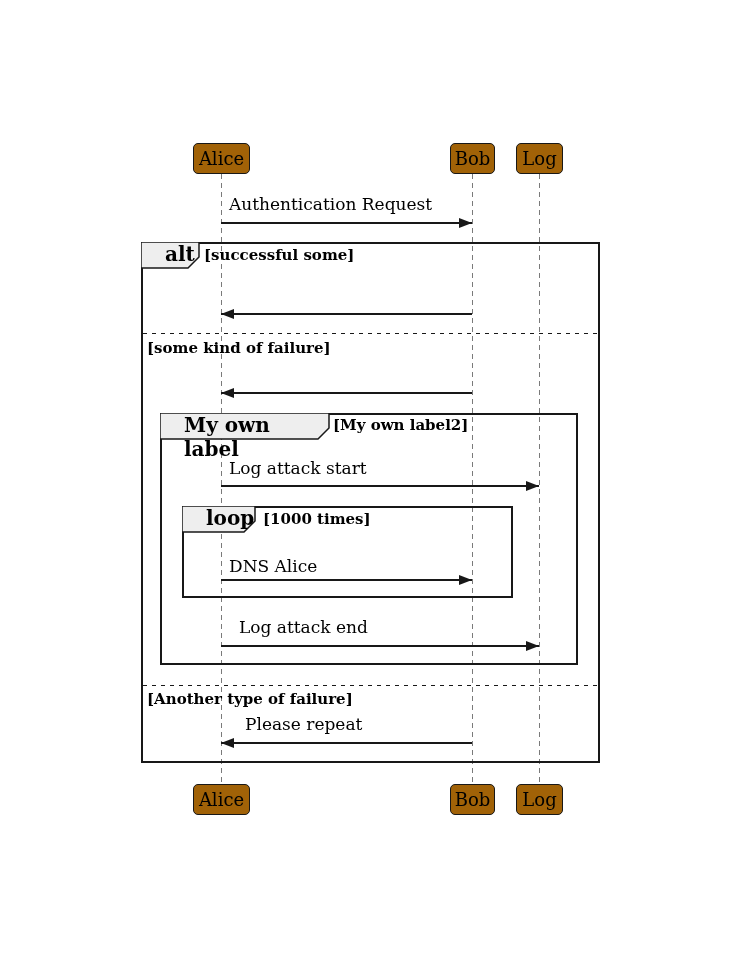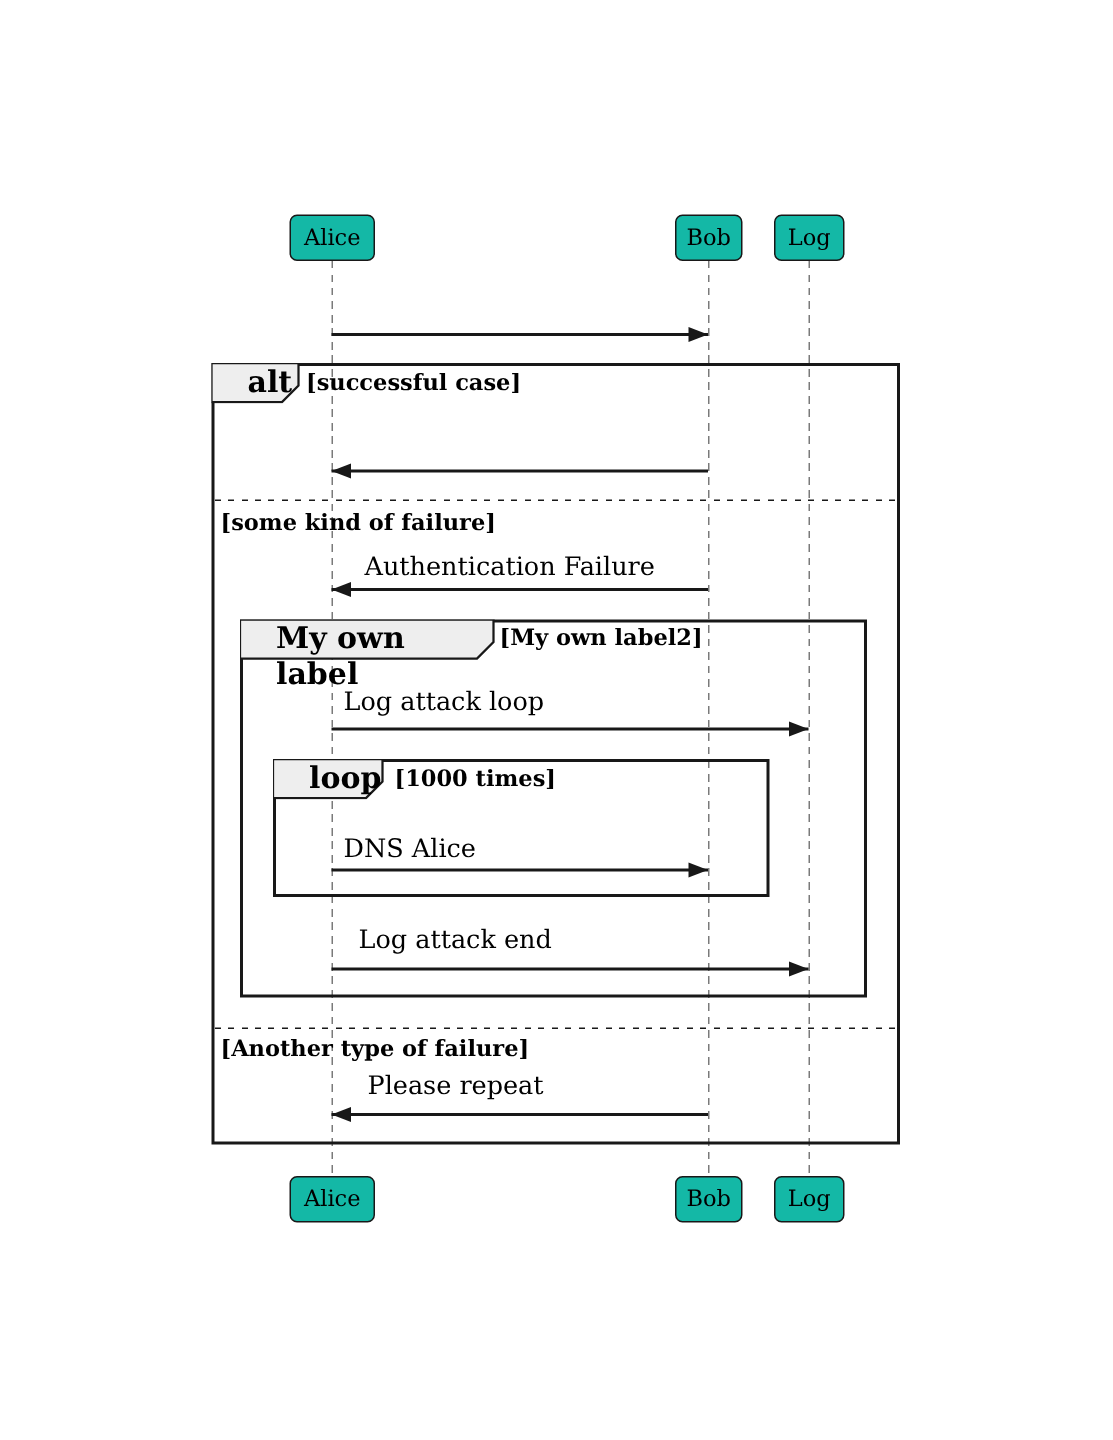--- a/index.html
+++ b/index.html
@@ -8,23 +8,23 @@
     font-family:"DejaVu Serif","Liberation Serif",serif;color:#000;
   }
   
   .lifeline{
     position:absolute;width:1px;
     background:repeating-linear-gradient(180deg,#7a7a7a 0 5px,transparent 5px 9px);
   }
   
   .pbox{
     position:absolute;height:31px;box-sizing:border-box;
-    background:#14b8a6;border:1.5px solid #181818;border-radius:5px;
+    background:#a16207;border:1.5px solid #181818;border-radius:5px;
     display:flex;align-items:center;justify-content:center;
-    font-size:15px;line-height:31px;
+    font-size:18px;line-height:31px;
   }
   
   .frame{position:absolute;border:2px solid #181818;box-sizing:border-box;background:transparent;}
   .frame-label{position:absolute;}
   .frame-label svg{position:absolute;left:0;top:0;display:block;}
   .frame-label .kw{
     position:relative;display:block;font-weight:bold;font-size:20px;
     padding-left:24px;z-index:2;
   }
   .guard{position:absolute;font-weight:bold;font-size:15px;line-height:17px;white-space:nowrap;}
@@ -55,21 +55,21 @@
 
   <div class="frame" style="left:141px;top:242px;width:459px;height:521px"></div>
   <div class="divider" style="left:143px;top:333px;width:455px"></div>
   <div class="divider" style="left:143px;top:685px;width:455px"></div>
   <div class="frame-label" style="left:141px;top:242px;width:59px;height:27px">
     <svg width="59" height="27" viewBox="0 0 59 27">
       <polygon points="0,0 58,0 58,15 47,26 0,26" fill="#EEEEEE" stroke="#181818" stroke-width="1.5"></polygon>
     </svg>
     <span class="kw">alt</span>
   </div>
-  <div class="guard" style="left:204px;top:247px">[successful case]</div>
+  <div class="guard" style="left:204px;top:247px">[successful some]</div>
   <div class="guard" style="left:147px;top:691px">[Another type of failure]</div>
   <div class="guard" style="left:147px;top:340px">[some kind of failure]</div>
 
   <div class="frame" style="left:160px;top:413px;width:418px;height:252px"></div>
   <div class="frame-label" style="left:160px;top:413px;width:170px;height:27px">
     <svg width="170" height="27" viewBox="0 0 170 27">
       <polygon points="0,0 169,0 169,15 158,26 0,26" fill="#EEEEEE" stroke="#181818" stroke-width="1.5"></polygon>
     </svg>
     <span class="kw">My own label</span>
   </div>
@@ -77,31 +77,31 @@
 
   <div class="frame" style="left:182px;top:506px;width:331px;height:92px"></div>
   <div class="frame-label" style="left:182px;top:506px;width:74px;height:43px">
     <svg width="74" height="27" viewBox="0 0 74 27">
       <polygon points="0,0 73,0 73,15 62,26 0,26" fill="#EEEEEE" stroke="#181818" stroke-width="1.5"></polygon>
     </svg>
     <span class="kw">loop</span>
   </div>
   <div class="guard" style="left:263px;top:511px">[1000 times]</div>
 
+  <div class="msg-text" style="left:229px;top:195px">Authentication Request</div>
   <div class="msg-line" style="left:221px;top:222px;width:251px"></div>
   <div class="head-r" style="left:459px;top:218px"></div>
 
   <div class="msg-line" style="left:221px;top:313px;width:251px"></div>
   <div class="head-l" style="left:221px;top:309px"></div>
 
-  <div class="msg-text" style="left:243px;top:369px">Authentication Failure</div>
   <div class="msg-line" style="left:221px;top:392px;width:251px"></div>
   <div class="head-l" style="left:221px;top:388px"></div>
 
-  <div class="msg-text" style="left:229px;top:459px">Log attack loop</div>
+  <div class="msg-text" style="left:229px;top:459px">Log attack start</div>
   <div class="msg-line" style="left:221px;top:485px;width:318px"></div>
   <div class="head-r" style="left:526px;top:481px"></div>
 
   <div class="msg-text" style="left:229px;top:557px">DNS Alice</div>
   <div class="msg-line" style="left:221px;top:579px;width:251px"></div>
   <div class="head-r" style="left:459px;top:575px"></div>
 
   <div class="msg-text" style="left:239px;top:618px">Log attack end</div>
   <div class="msg-line" style="left:221px;top:645px;width:318px"></div>
   <div class="head-r" style="left:526px;top:641px"></div>

